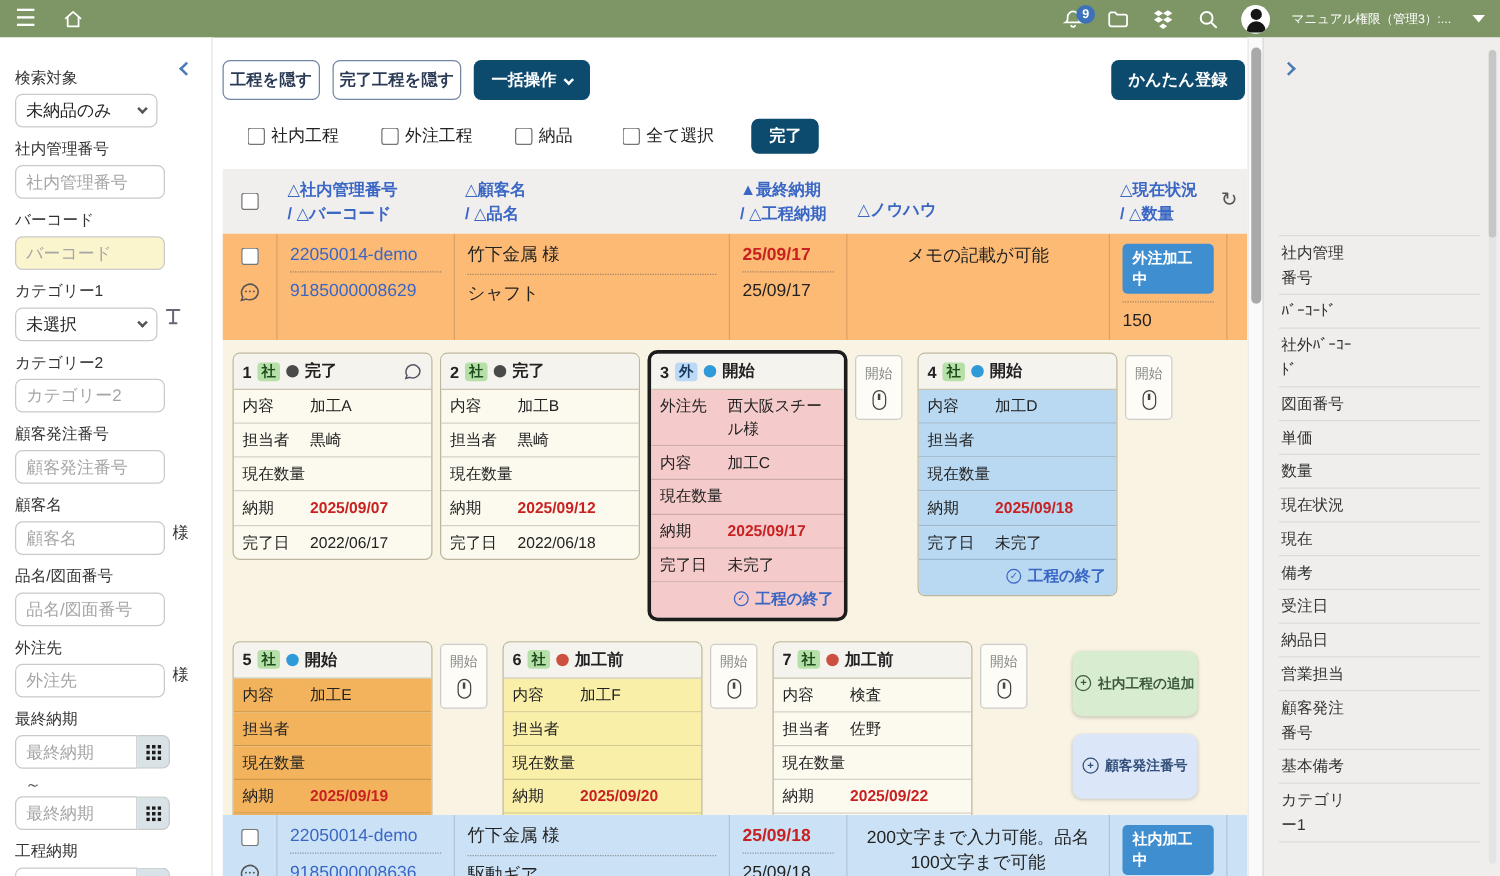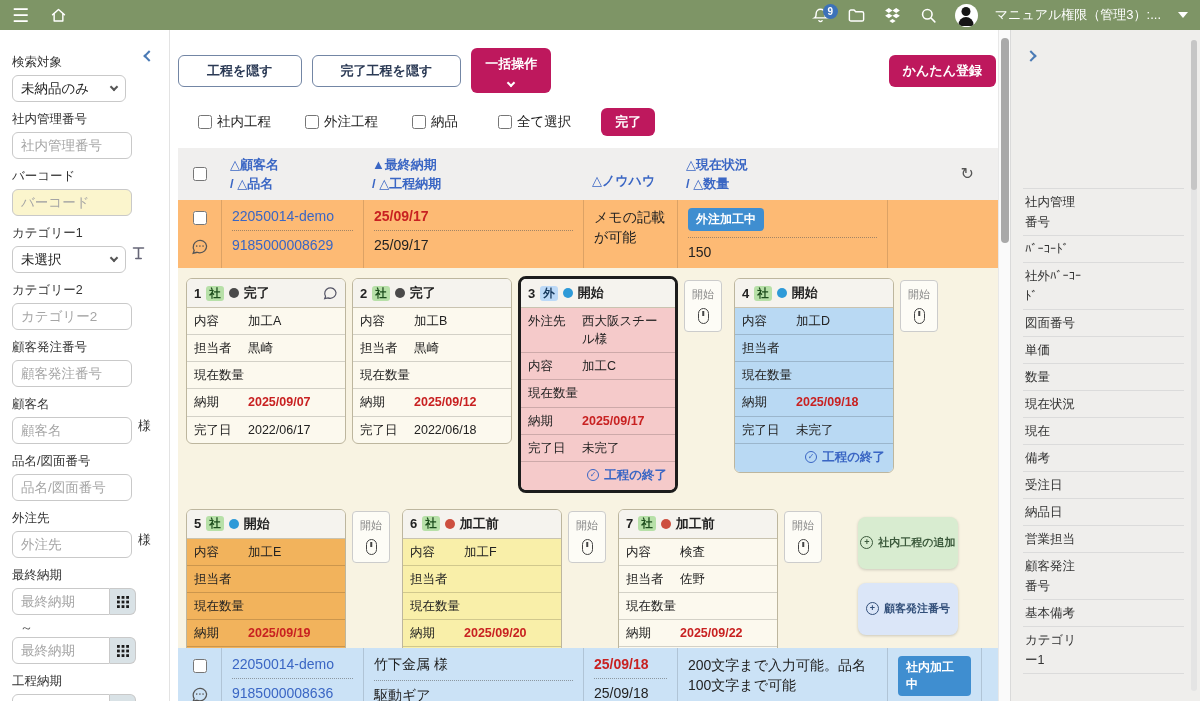--- a/index.html
+++ b/index.html
@@ -16,21 +16,21 @@
   .hamb { font-size:19px; line-height:1; cursor:pointer; }
   .bell-wrap { position:relative; }
   .nbadge { position:absolute; top:-2px; right:-8px; min-width:15px; height:15px;
     background:#3d72b8; border-radius:8px; color:#fff; font-size:10px; font-weight:bold;
     display:flex; align-items:center; justify-content:center; padding:0 3px; }
   .avatar { width:23px; height:23px; border-radius:50%; background:#fff; position:relative; overflow:hidden; }
   .avatar::before { content:""; position:absolute; top:3px; left:50%; transform:translateX(-50%);
     width:9px; height:9px; border-radius:50%; background:#161616; }
   .avatar::after { content:""; position:absolute; top:13px; left:50%; transform:translateX(-50%);
     width:15px; height:9px; border-radius:8px 8px 0 0; background:#161616; }
-  .tb-title { font-size:13px; }
+  .tb-title { font-size:10px; }
   .caret-dn { width:0; height:0; border-left:5px solid transparent; border-right:5px solid transparent;
     border-top:6px solid #fff; }
 
   
   .chev { display:inline-block; width:8px; height:8px; border-right:2.5px solid #4a7ab5;
     border-bottom:2.5px solid #4a7ab5; }
   .chev.left  { transform:rotate(135deg); }
   .chev.right { transform:rotate(-45deg); }
   .chev.down  { transform:rotate(45deg); border-color:#fff; width:6px; height:6px; }
   .chev.sel   { transform:rotate(45deg); border-color:#555; width:6px; height:6px; margin-top:-4px; }
@@ -57,24 +57,24 @@
   .dgroup { display:flex; }
   .dgroup .inp { width:98px; border-radius:6px 0 0 6px; }
   .calbtn { width:26px; height:27px; background:#d9e2e6; border:1px solid #c9c9c9;
     border-left:none; border-radius:0 6px 6px 0; display:grid; place-items:center; cursor:pointer; }
   .tilde { font-size:13px; color:#555; margin:4px 0 0 8px; }
 
   
   .main { flex:1; min-width:0; display:flex; flex-direction:column; padding-left:8px; }
   .row1 { margin-top:18px; display:flex; align-items:center; gap:10px; padding-right:2px; }
   .btn-outline { background:#fff; border:1px solid #7386a5; color:#2b3a55; font-weight:bold;
-    font-size:13px; padding:6px 28px; border-radius:6px; cursor:pointer; font-family:inherit; }
-  .btn-fill { background:#be185d; border:none; color:#fff; font-weight:bold; font-size:13px;
+    font-size:13px; padding:6px 5px; border-radius:6px; cursor:pointer; font-family:inherit; }
+  .btn-fill { background:#0c4a6e; border:none; color:#fff; font-weight:bold; font-size:13px;
     padding:7px 14px; border-radius:6px; cursor:pointer; font-family:inherit;
-    display:inline-flex; align-items:center; gap:7px;flex-direction:column; }
+    display:inline-flex; align-items:center; gap:7px; }
   .row1 .spacer { flex:1; }
   .row2 { margin-top:15px; display:flex; align-items:center; font-size:13.5px; color:#222; }
   .cbl { display:flex; align-items:center; gap:5px; margin-right:14px; cursor:pointer;margin-left:20px; }
   .cbl input { width:14px; height:14px; }
   .cb-all { margin-left:26px; }
   .btn-done { margin-left:16px; padding:5px 14px; }
 
   
   .tablewrap { margin-top:12px; flex:1; display:flex; flex-direction:column; overflow:hidden; }
   .tgrid { display:grid; grid-template-columns:44px 142px 220px 94px 210px 94px 16px; }
@@ -88,21 +88,21 @@
   .trow > div:last-child { border-right:none; }
   .r-pink { background:#fdba74; }
   .r-blue { background:#cbe2f6; }
   .trow .selcol { display:flex; flex-direction:column; align-items:center; gap:12px;
     padding-top:11px; border-right:1px solid rgba(0,0,0,.13); }
   .dotted { border-top:1px dotted rgba(90,90,90,.55); margin:6px 0; }
   .link { color:#3a66c4; cursor:pointer; }
   .red { color:#c82121; font-weight:bold; }
   .badge { display:inline-block; background:#3f8ed0; color:#fff; font-weight:bold;
     font-size:12px; padding:3px 8px; border-radius:4px; }
-  .memo { font-size:13.5px; line-height:1.4; }
+  .memo { font-size:13.5px; line-height:1.4;text-align:center; }
   .cbx { width:14px; height:14px; }
 
   
   .cardzone { background:#f8f3e2; padding:10px 0 6px 8px; flex:none; height:380px; }
   .cardrow { display:flex; align-items:flex-start; }
   .cardrow.second { margin-top:16px; }
   .card { width:160px; flex:none; background:#fcf9ee; border:1px solid #bdb69e; border-radius:6px;
     overflow:hidden; font-size:12.5px; color:#222; margin-right:6px; cursor:pointer; }
   .card.selected { border:3px solid #1c1c1c; border-radius:8px; margin-top:-2px; }
   .chead { background:#f5f3ee; display:flex; align-items:center; gap:5px; padding:5px 7px;
@@ -316,38 +316,40 @@
         </label>
       <button class="btn-fill btn-done">完了</button>
     </div>
 
     <div class="tablewrap">
 
       <div class="tgrid thead">
         <div class="hc1">
             <input type="checkbox" class="cbx" style="">
           </div>
+        <div><span>△社内管理番号</span><br><span>/ △バーコード</span></div>
         <div><span>△顧客名</span><br><span>/ △品名</span></div>
         <div><span>▲最終納期</span><br><span>/ △工程納期</span></div>
         <div class="know"><span>△ノウハウ</span></div>
         <div><span>△現在状況</span><br><span>/ △数量</span></div>
         <div class="refresh">↻</div>
       </div>
 
       <div class="tgrid trow r-pink">
         <div class="selcol">
           <input type="checkbox" class="cbx" style="">
           <svg width="19" height="19" viewBox="0 0 24 24" fill="none" stroke="#555" stroke-width="1.6">
               <path d="M21 11.5a8.5 8.5 0 0 1-8.5 8.5c-1.2 0-2.6-.2-3.6-.7L4 20.5l1.3-3.4A8.5 8.5 0 1 1 21 11.5z"></path>
               <circle cx="8.5" cy="11.5" r="1" fill="#555" stroke="none"></circle>
               <circle cx="12.5" cy="11.5" r="1" fill="#555" stroke="none"></circle>
               <circle cx="16.5" cy="11.5" r="1" fill="#555" stroke="none"></circle>
             </svg>
         </div>
         <div><span class="link">22050014-demo</span><div class="dotted"></div><span class="link">9185000008629</span></div>
+        <div><span>竹下金属 様</span><div class="dotted"></div><span>シャフト</span></div>
         <div><span class="red">25/09/17</span><div class="dotted"></div><span>25/09/17</span></div>
         <div class="memo">メモの記載が可能</div>
         <div><span class="badge">外注加工中</span><div class="dotted"></div><span>150</span></div>
         <div></div>
       </div>
 
       <div class="cardzone">
         <div class="cardrow">
 
           <div class="card">

